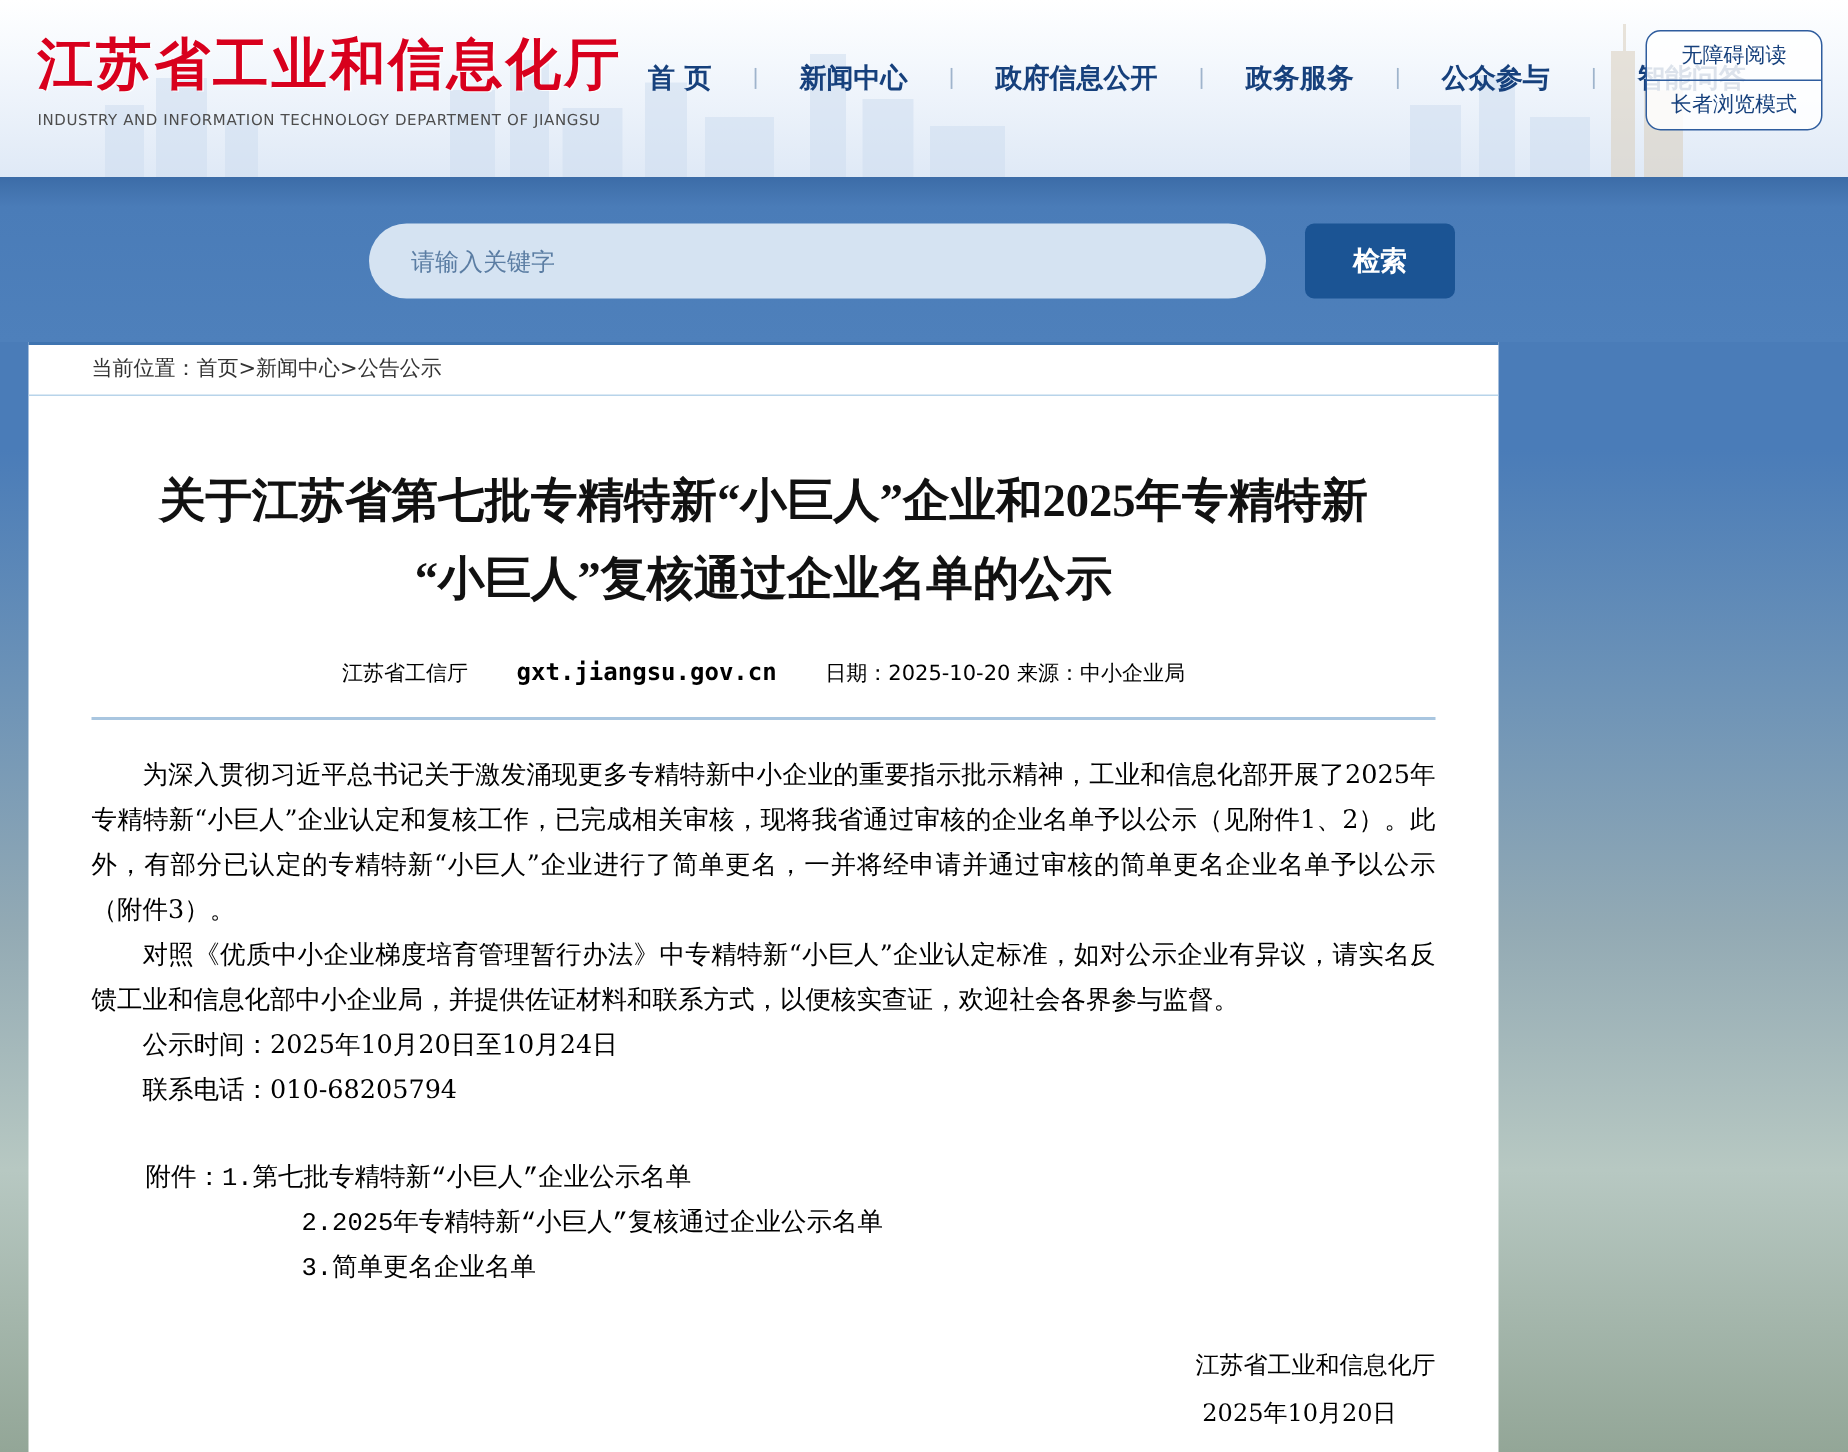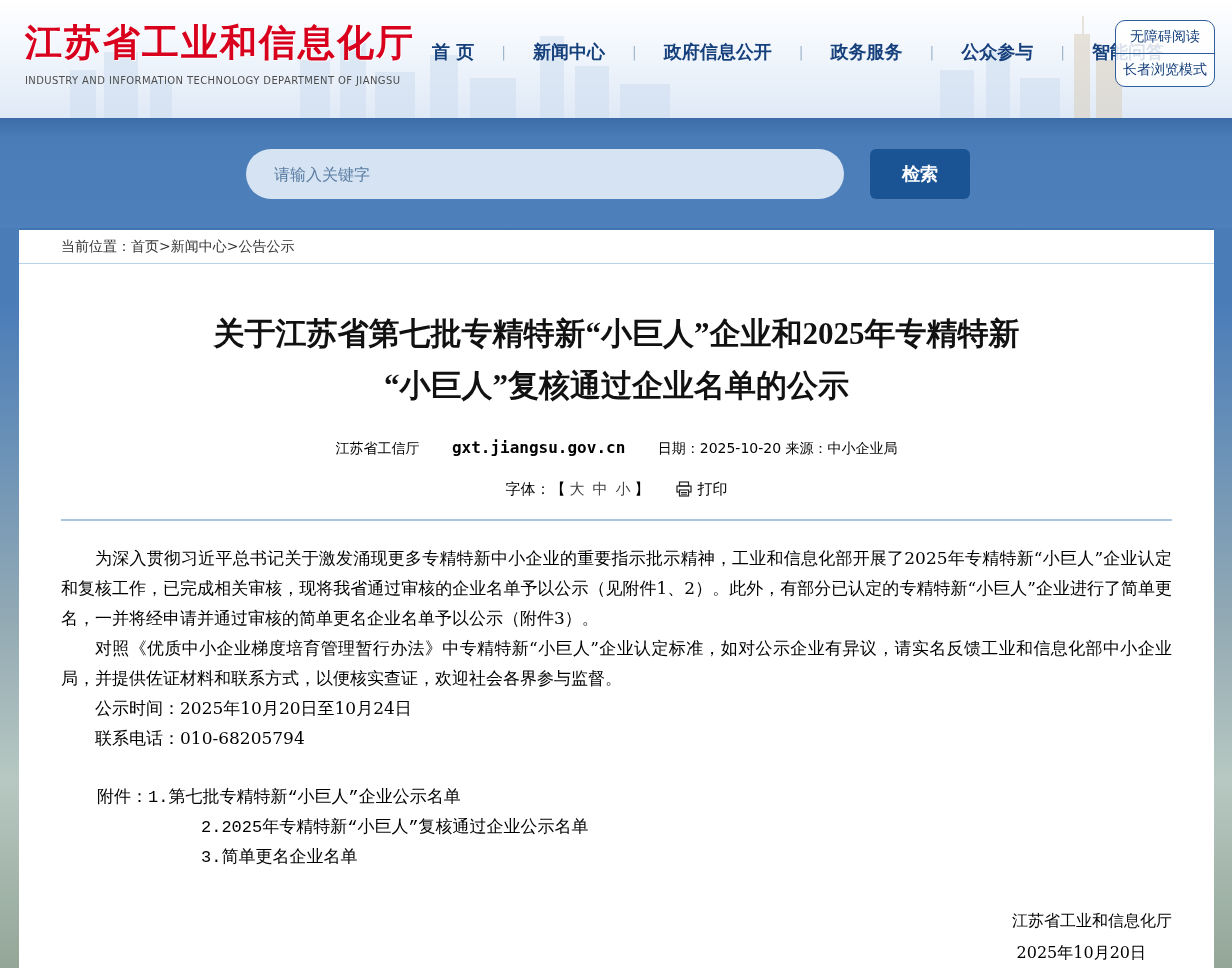--- a/index.html
+++ b/index.html
@@ -27,21 +27,21 @@
 
   .main-nav {
     position:absolute; left:432px; top:40px; display:flex; align-items:center;
     white-space:nowrap;
     gap:12px;
   }
   .main-nav a { font-size:18px; font-weight:bold; color:#16407c; text-decoration:none; cursor:pointer; }
   .main-nav .sep { color:#9fb4cc; font-size:14px; margin:0 15px; font-weight:normal; }
 
   .access-box {
-    position:absolute; right:17px; top:20px; width:100px;
+    position:absolute; right:17px; top:20px; width:118px;
     border:1px solid #2f5d9e; border-radius:10px;
     background:rgba(255,255,255,.85); overflow:hidden;
   }
   .access-box > div {
     padding:7px 0; text-align:center; font-size:14px; color:#16407c; cursor:pointer;
   }
   .access-box > div + div { border-top:1px solid #2f5d9e; }
 
   
   .banner {
@@ -59,21 +59,21 @@
   }
   .search-input::placeholder { color:#5b7da3; opacity:1; }
   .search-btn {
     width:100px; height:50px; margin-left:26px; border:none; cursor:pointer;
     border-radius:6px; background:#1b5494; color:#fff; font-size:18px; font-weight:bold;
     font-family:inherit;
   }
 
   
   .content {
-    position:absolute; left:19px; top:228px; width:1195px; height:740px;
+    position:absolute; left:19px; top:228px; width:980px; height:740px;
     background:#ffffff; border-top:2px solid #3f74b0; overflow:hidden;
   }
   .breadcrumb {
     height:34px; line-height:32px; padding-left:42px;
     font-size:14px; color:#333; border-bottom:1px solid #b8d4ea;
   }
   .breadcrumb .path { cursor:pointer; color:#333; text-decoration:none; }
 
   article { padding:0 42px; }
   .article-title {
@@ -190,29 +190,20 @@
         <span>关于江苏省第七批专精特新“小巨人”企业和2025年专精特新</span><br>
         <span>“小巨人”复核通过企业名单的公示</span>
       </h1>
 
       <div class="meta">
         <span>江苏省工信厅</span>
         <span class="mono">gxt.jiangsu.gov.cn</span>
         <span>日期：2025-10-20 来源：中小企业局</span>
       </div>
 
-      <div class="controls">
-        <span>字体：</span><span class="bracket">【</span><a>大</a><a>中</a><a>小</a><span class="bracket">】</span><span class="print-btn"><svg width="16" height="16" viewBox="0 0 16 16">
-              <rect x="3.5" y="1" width="9" height="4" fill="none" stroke="#222" stroke-width="1.2"></rect>
-              <rect x="1" y="5" width="14" height="6" fill="none" stroke="#222" stroke-width="1.2"></rect>
-              <rect x="3.5" y="9" width="9" height="6" fill="#fff" stroke="#222" stroke-width="1.2"></rect>
-              <line x1="5" y1="11.5" x2="11" y2="11.5" stroke="#222" stroke-width="1"></line>
-              <line x1="5" y1="13.2" x2="11" y2="13.2" stroke="#222" stroke-width="1"></line>
-            </svg><span>打印</span></span>
-      </div>
 
       <hr class="divider">
 
       <div class="body-text">
         <p>为深入贯彻习近平总书记关于激发涌现更多专精特新中小企业的重要指示批示精神，工业和信息化部开展了2025年专精特新“小巨人”企业认定和复核工作，已完成相关审核，现将我省通过审核的企业名单予以公示（见附件1、2）。此外，有部分已认定的专精特新“小巨人”企业进行了简单更名，一并将经申请并通过审核的简单更名企业名单予以公示（附件3）。</p>
         <p>对照《优质中小企业梯度培育管理暂行办法》中专精特新“小巨人”企业认定标准，如对公示企业有异议，请实名反馈工业和信息化部中小企业局，并提供佐证材料和联系方式，以便核实查证，欢迎社会各界参与监督。</p>
         <p class="plain">公示时间：2025年10月20日至10月24日</p>
         <p class="plain">联系电话：010-68205794</p>
       </div>
 

